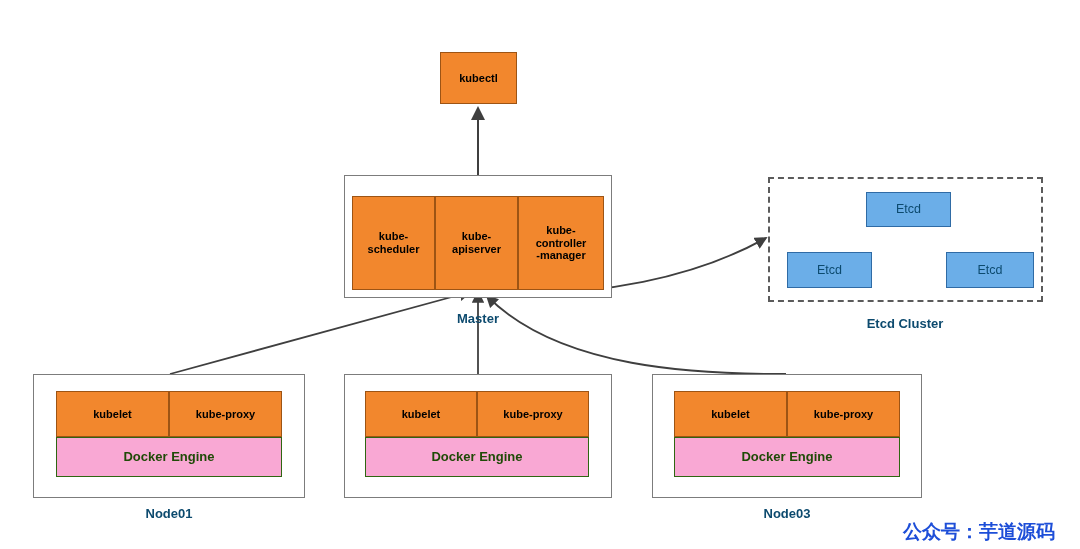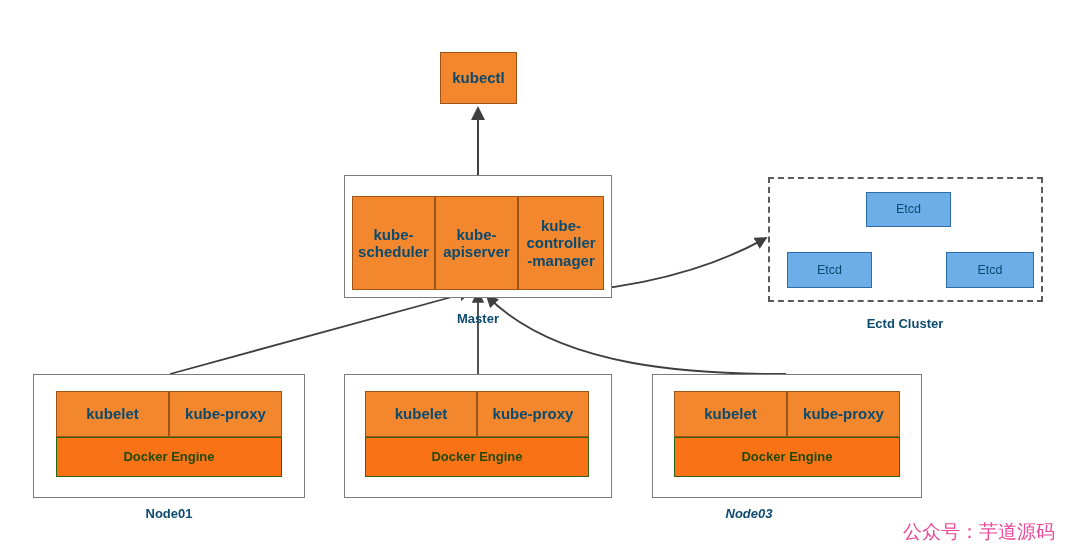--- a/index.html
+++ b/index.html
@@ -22,26 +22,26 @@
     box-sizing: border-box;
     display: flex;
     align-items: center;
     justify-content: center;
     text-align: center;
     line-height: 1.15;
   }
   .orange-box {
     background: #F2872D;
     border: 1.5px solid #9d5414;
-    color: #0c4a6e;
+    color: #000000;
     font-weight: bold;
-    font-size: 15px;
+    font-size: 11px;
   }
   .green-box {
-    background: #f97316;
+    background: #f9a8d4;
     border: 1.5px solid #2f6612;
     color: #1f4a07;
     font-weight: bold;
     font-size: 13px;
   }
   .blue-box {
     background: #6BAEE8;
     border: 1.5px solid #2f6ba5;
     color: #0c4a6e;
     font-weight: normal;
@@ -62,22 +62,22 @@
     text-align: center;
     font-weight: bold;
     font-size: 13px;
     color: #0c4a6e;
   }
 
   
   #watermark {
     position: absolute;
     font-size: 19px;
-    font-weight: normal;
-    color: #ec4899;
+    font-weight: bold;
+    color: #1d4ed8;
     white-space: nowrap;
     font-family: "DejaVu Sans", sans-serif;
   }
 
   
   #connectors {
     position: absolute;
     left: 0;
     top: 0;
     width: 1080px;
@@ -136,21 +136,21 @@
   <div class="box blue-box" style="left:866px; top:192px; width:85px; height:35px;">
     <span>Etcd</span>
   </div>
   <div class="box blue-box" style="left:787px; top:252px; width:85px; height:36px;">
     <span>Etcd</span>
   </div>
   <div class="box blue-box" style="left:946px; top:252px; width:88px; height:36px;">
     <span>Etcd</span>
   </div>
 
-  <div class="caption" style="left:825px; top:316px; width:160px;">Ectd Cluster</div>
+  <div class="caption" style="left:825px; top:316px; width:160px;">Etcd Cluster</div>
 
   <div class="box plain-box" style="left:33px; top:374px; width:272px; height:124px;"></div>
   <div class="box orange-box" style="left:56px; top:391px; width:113px; height:46px;">
     <span>kubelet</span>
   </div>
   <div class="box orange-box" style="left:169px; top:391px; width:113px; height:46px;">
     <span>kube-proxy</span>
   </div>
   <div class="box green-box" style="left:56px; top:437px; width:226px; height:40px;">
     <span>Docker Engine</span>
@@ -171,17 +171,17 @@
   <div class="box plain-box" style="left:652px; top:374px; width:270px; height:124px;"></div>
   <div class="box orange-box" style="left:674px; top:391px; width:113px; height:46px;">
     <span>kubelet</span>
   </div>
   <div class="box orange-box" style="left:787px; top:391px; width:113px; height:46px;">
     <span>kube-proxy</span>
   </div>
   <div class="box green-box" style="left:674px; top:437px; width:226px; height:40px;">
     <span>Docker Engine</span>
   </div>
-  <div class="caption" style="left:669px; top:506px; width:160px;font-style:italic;">Node03</div>
+  <div class="caption" style="left:707px; top:506px; width:160px;">Node03</div>
 
   <div id="watermark" style="left:903px; top:519px;">公众号：芋道源码</div>
 
 </div>
 
 </body></html>

